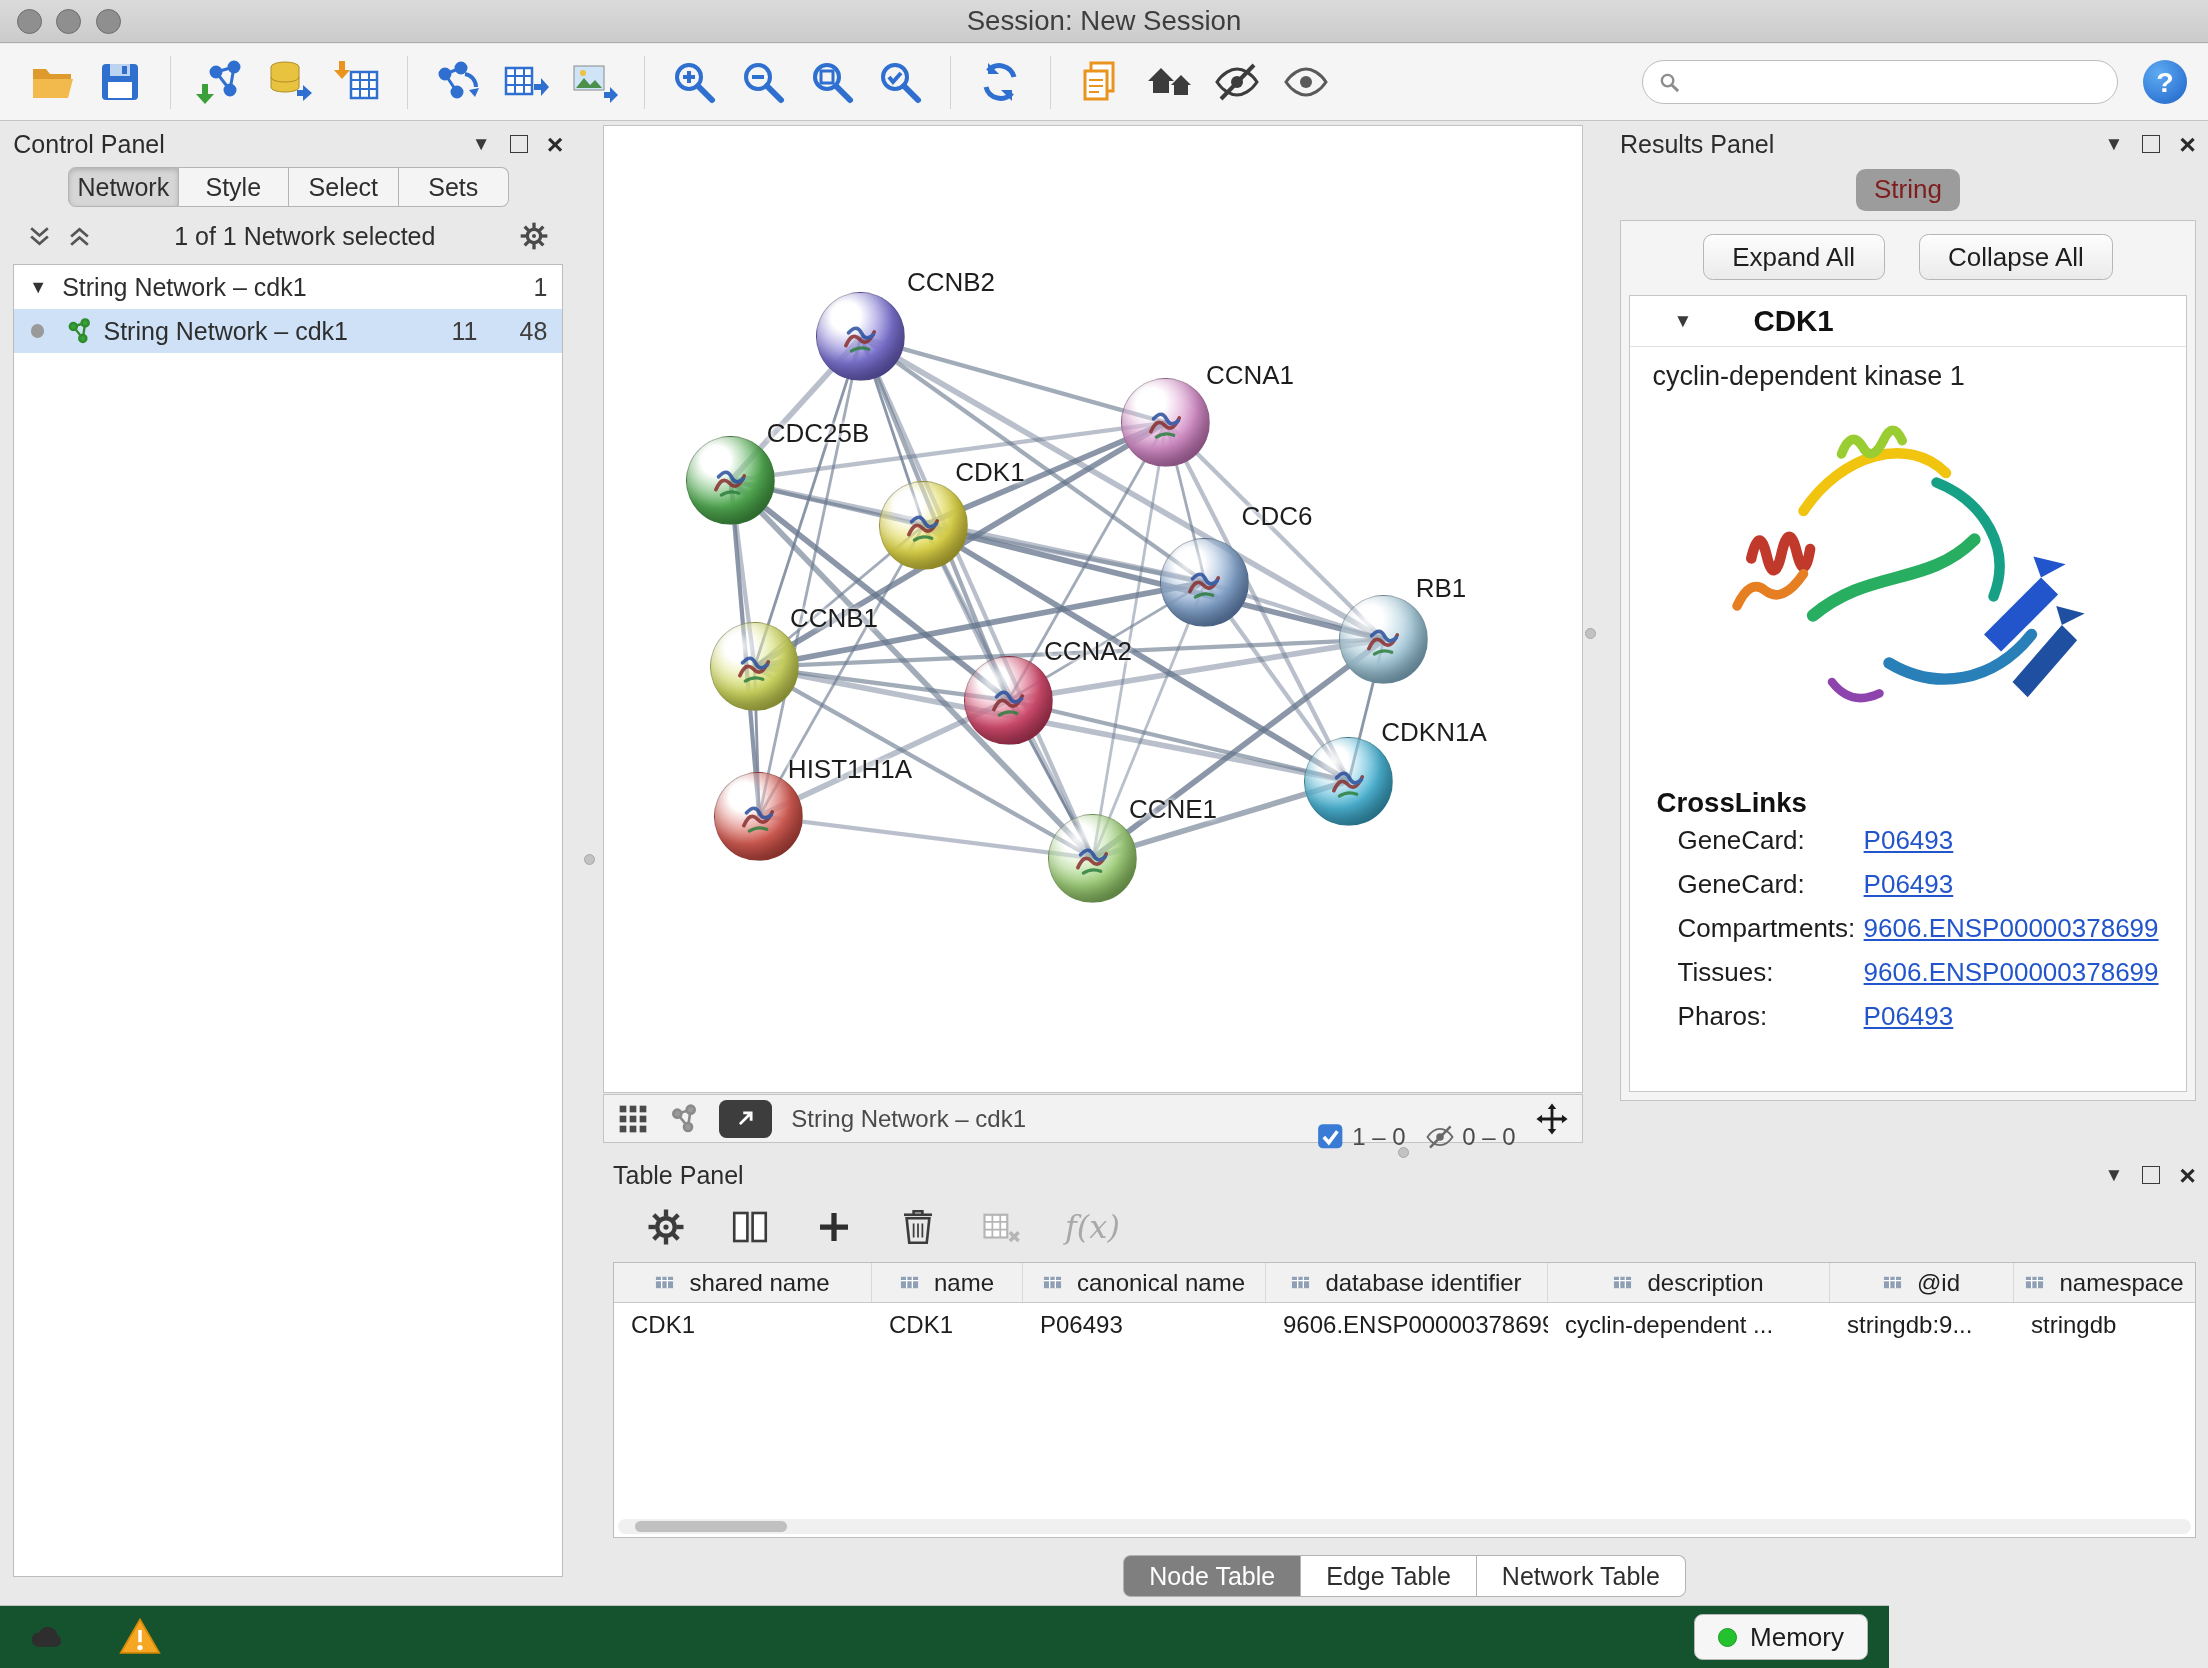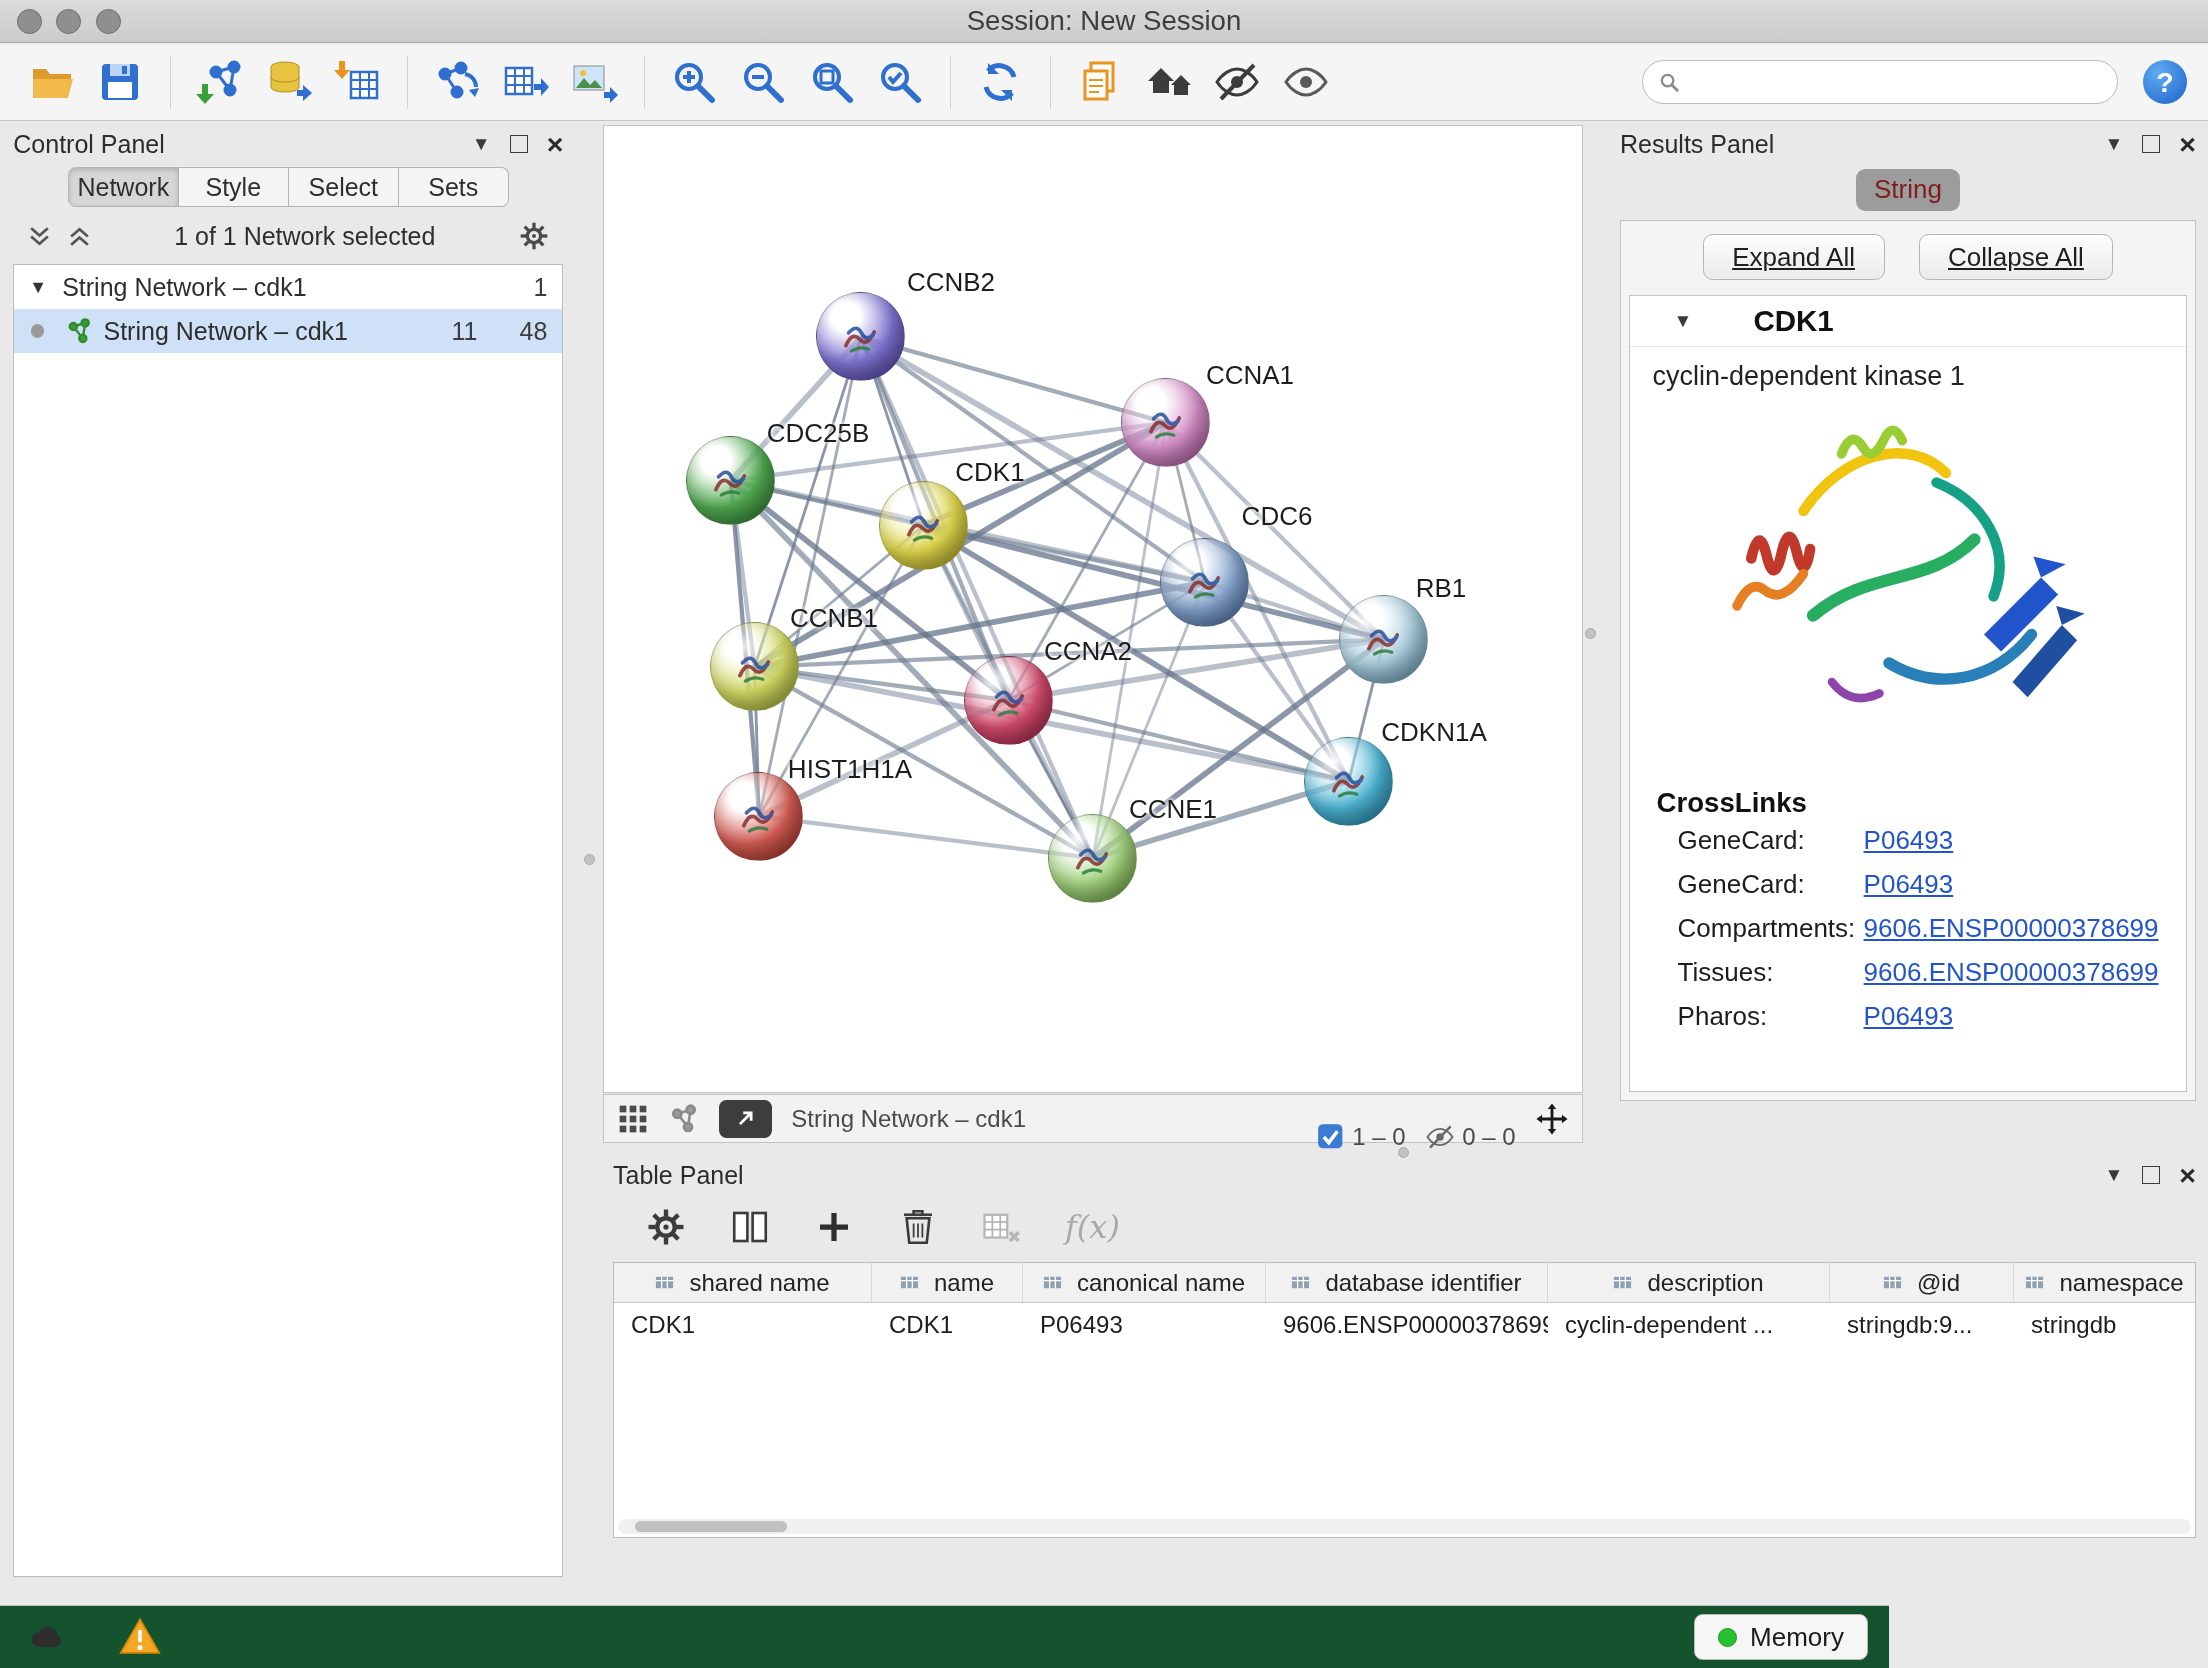--- a/index.html
+++ b/index.html
@@ -70,21 +70,21 @@
   .strip-group { display:flex; align-items:center; gap:7.6px;margin-top:36px; }
   .strip-spacer { flex:1; }
 
   
   .results-panel { position:absolute; left:1620px; top:125px; width:576px; height:1033px; }
   .string-badge { width:104px; height:42px; margin:5.7px auto 0 auto; background:#9c9c9c; border-radius:9.5px;
     color:#7f1d1d; font-size:26px; display:flex; align-items:center; justify-content:center; }
   .rp-outer { margin-top:9.5px; height:881px; background:#f4f4f4; border:1px solid #c3c3c3; padding:13.3px 7.6px 7.6px 7.6px; }
   .rp-buttons { display:flex; justify-content:center; gap:34px; }
   .rp-btn { height:46px; padding:0 28.5px; background:linear-gradient(#fdfdfd,#ebebeb); border:1px solid #b6b6b6;
-    border-radius:9.5px; font-size:26px; color:#1e1e1e; display:flex; align-items:center;text-decoration:underline; }
+    border-radius:9.5px; font-size:26px; color:#1e1e1e; display:flex; align-items:center; }
   .rp-section { margin-top:15px; background:#fff; border:1px solid #c6c6c6; height:797px; overflow:hidden; }
   .rp-sec-header { display:flex; align-items:center; height:51px; border-bottom:1px solid #e2e2e2; padding-left:44px; gap:61px; }
   .rp-gene { font-size:29.5px; font-weight:bold; color:#111; }
   .rp-desc { font-size:27px; color:#222; padding:13.3px 0 0 23px; }
   .rp-ribbon { display:block; margin:5.7px auto 0 auto; }
   .rp-xl-title { font-size:27.6px; font-weight:bold; color:#111; padding-left:27px; margin-top:9.5px; }
   .rp-xl-row { display:flex; font-size:26px; height:44px; align-items:center; padding-left:48px; }
   .rp-xl-label { width:186px; color:#1c1c1c; }
   .rp-xl-value a, .rp-xl-value { color:#2255cc; text-decoration:underline; }
 
@@ -698,20 +698,25 @@
       <span class="tp-cell c2">P06493</span>
       <span class="tp-cell c3">9606.ENSP00000378699</span>
       <span class="tp-cell c4">cyclin-dependent ...</span>
       <span class="tp-cell c5">stringdb:9...</span>
       <span class="tp-cell c6">stringdb</span>
     </div>
     <div class="tp-hscroll">
         <span class="tp-thumb"></span>
       </div>
   </div>
+  <div class="tp-tabs">
+    <span class="tp-tab active">Node Table</span>
+    <span class="tp-tab">Edge Table</span>
+    <span class="tp-tab">Network Table</span>
+  </div>
 </div>
 
 <div class="statusbar">
   <span class="sb-icon">
     <svg width="42" height="42" viewBox="0 0 48 48">
         <path d="M14 35a8 8 0 0 1 1-16 11 11 0 0 1 21 3 7 7 0 0 1-1 13z" fill="#2e2e2e"></path>
       </svg>
   </span>
   <span class="sb-icon">
     <svg width="42" height="42" viewBox="0 0 48 48">

